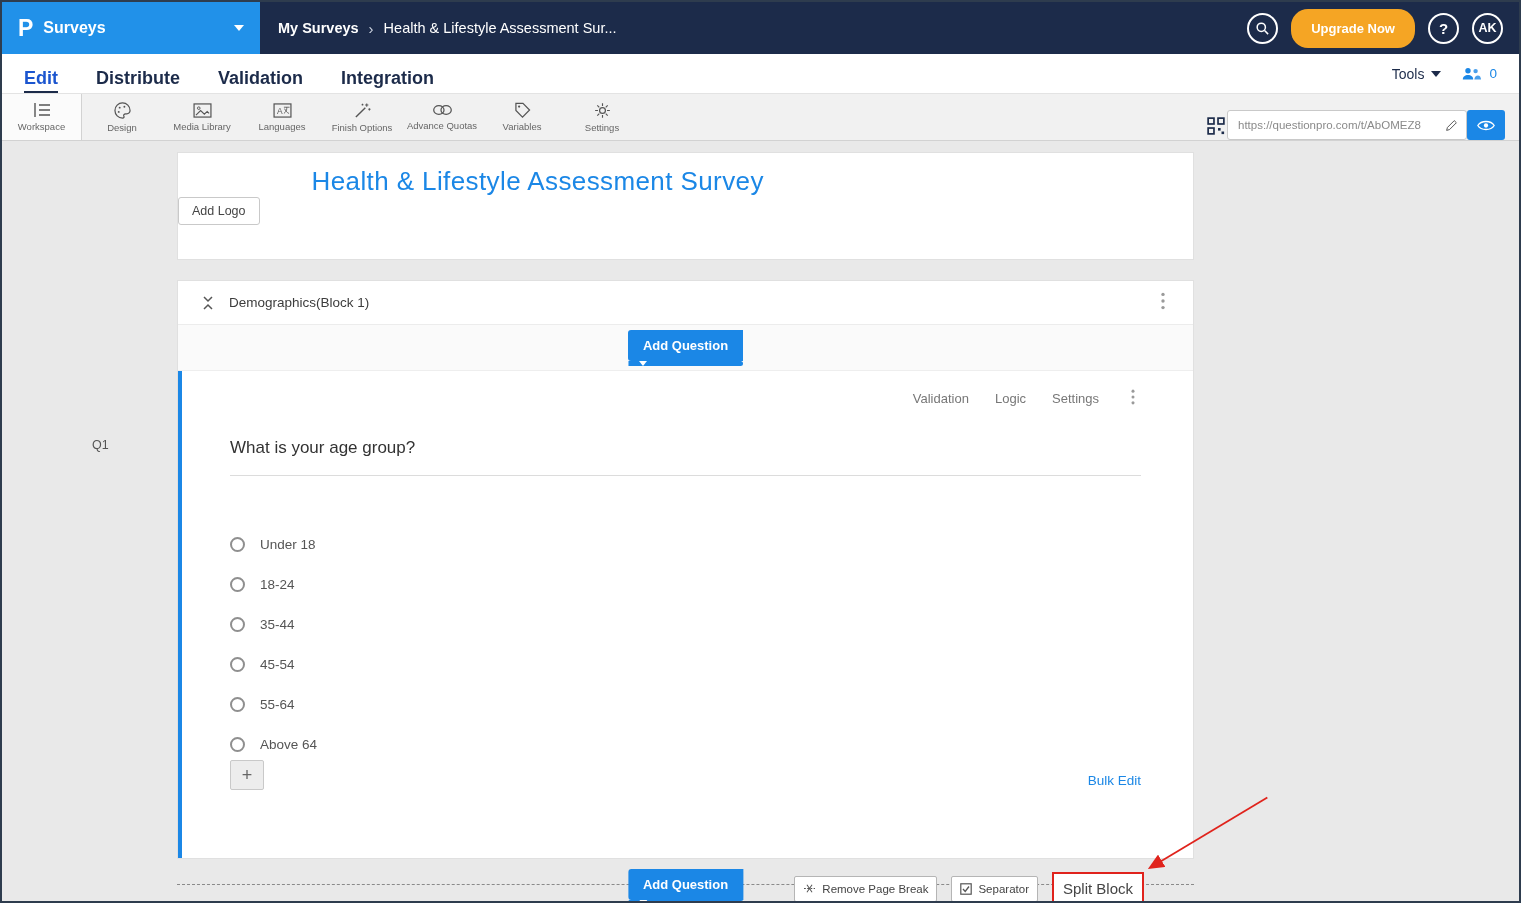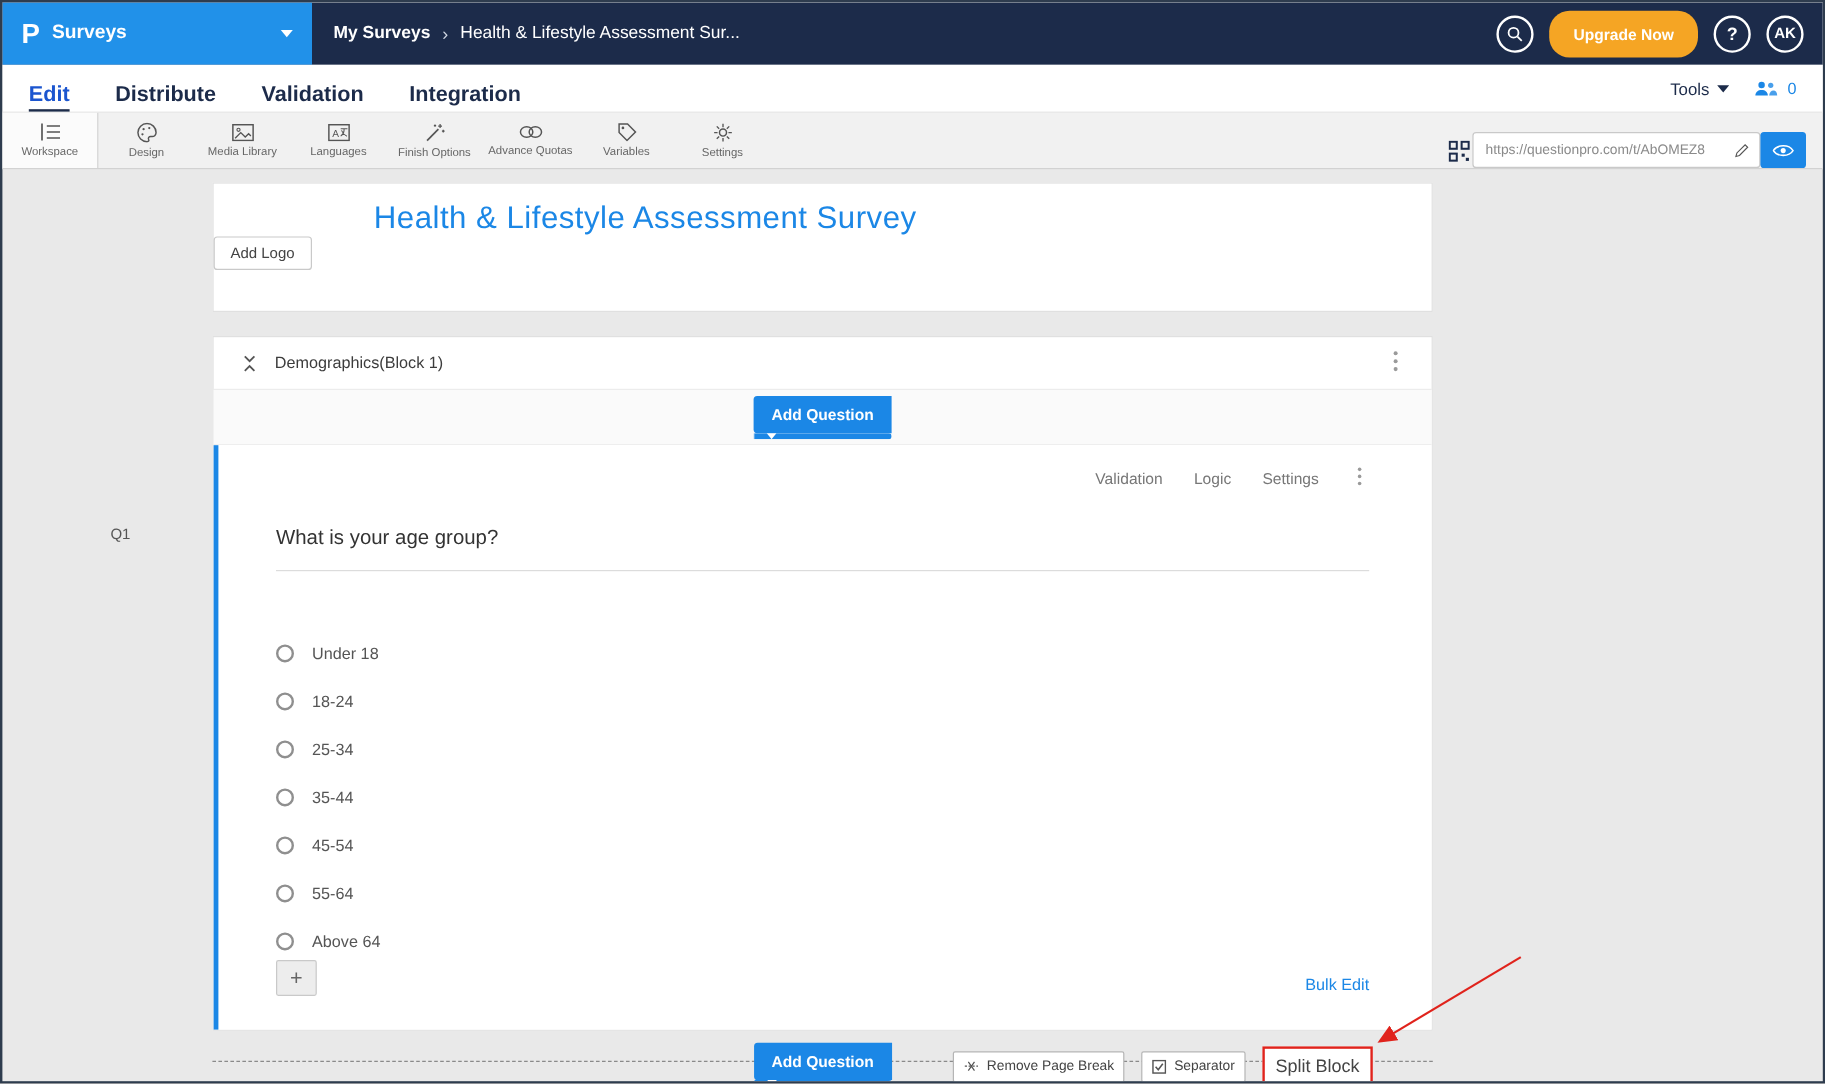--- a/index.html
+++ b/index.html
@@ -311,24 +311,20 @@
             <div class="option">
               <span class="radio"></span>
               <span class="option-label">Under 18</span>
             </div>
             <div class="option">
               <span class="radio"></span>
               <span class="option-label">18-24</span>
             </div>
             <div class="option">
               <span class="radio"></span>
-              <span class="option-label">25-34</span>
-            </div>
-            <div class="option">
-              <span class="radio"></span>
               <span class="option-label">35-44</span>
             </div>
             <div class="option">
               <span class="radio"></span>
               <span class="option-label">45-54</span>
             </div>
             <div class="option">
               <span class="radio"></span>
               <span class="option-label">55-64</span>
             </div>

